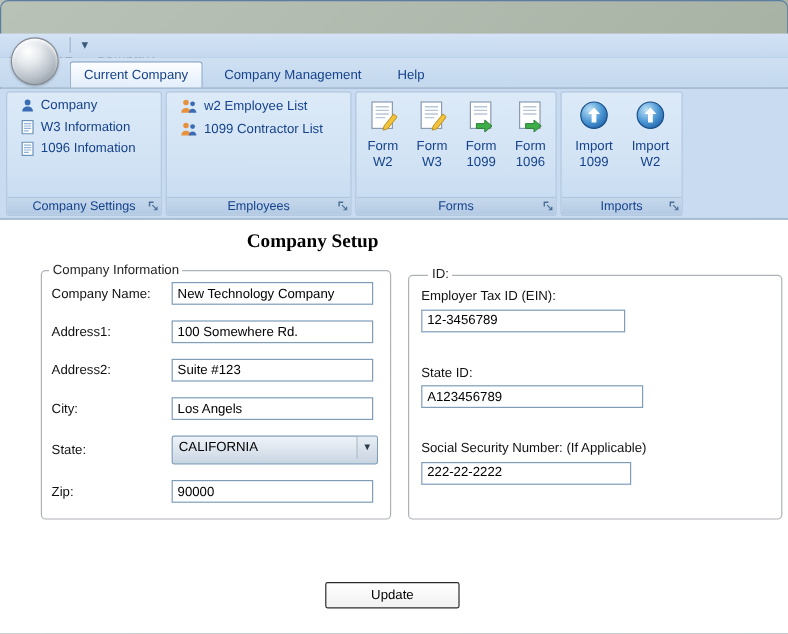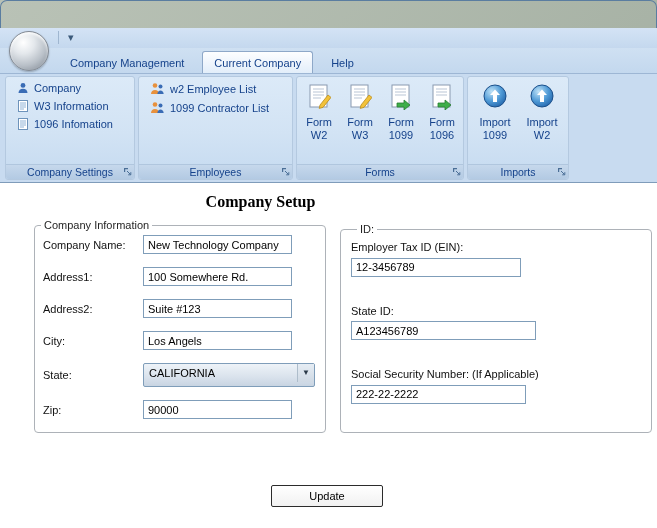--- a/index.html
+++ b/index.html
@@ -114,21 +114,21 @@
   }
   fieldset legend { font-size:11px; color:#1f1f1f; padding:0 3px; margin-left:6px; }
   .fs-company { left:34px; top:36px; width:292px; height:214px; padding-top:4px; }
   .fs-id      { left:340px; top:40px; width:312px; height:210px; padding:6px 10px 0 10px; }
   .frow { display:flex; align-items:center; margin:0 0 13px 8px; }
   .frow label { width:100px; font-size:11px; color:#111; }
   .txt {
     height:19px; border:1px solid #7f9db9; font-size:11px; padding:1px 4px;
     font-family:"Liberation Sans", sans-serif; color:#000; background:#fff;
   }
-  .w168 { width:149px; } .w170 { width:170px; } .w185 { width:185px; } .w175 { width:175px; }
+  .w168 { width:168px; } .w170 { width:170px; } .w185 { width:185px; } .w175 { width:175px; }
   .combo {
     position:relative; width:172px; height:24px; border:1px solid #7f9db9; border-radius:2px;
     background: linear-gradient(180deg,#eef3f8 0%,#d9e2ec 60%,#c8d4e2 100%);
     font-size:11px; color:#000; line-height:18px; padding-left:5px; cursor:default;
   }
   .combo .arrow-box {
     position:absolute; right:0; top:0; width:17px; height:18px;
     display:flex; align-items:center; justify-content:center;
     font-size:8px; color:#2b3a49; border-left:1px solid #aebdcb;
     background: linear-gradient(180deg,#e6edf4 0%,#cfd9e4 100%);
@@ -153,22 +153,22 @@
   </div>
 
   <div class="qat">
     <div class="qat-sep"></div>
     <div class="qat-chevron">▾</div>
   </div>
 
   <div class="orb"></div>
 
   <div class="tabrow">
+    <div class="tab active">Current Company</div>
     <div class="tab">Company Management</div>
-    <div class="tab active">Current Company</div>
     <div class="tab">Help</div>
   </div>
 
   <div class="ribbon">
 
     <div class="rgroup g1">
       <div class="small-item">
         <svg class="icon-svg" width="12" height="12" viewBox="0 0 12 12">
             <circle cx="6" cy="3.4" r="2.4" fill="#3a6cb5"></circle>
             <path d="M1.5 11c0-2.7 2-4.2 4.5-4.2S10.5 8.3 10.5 11z" fill="#3a6cb5"></path>

